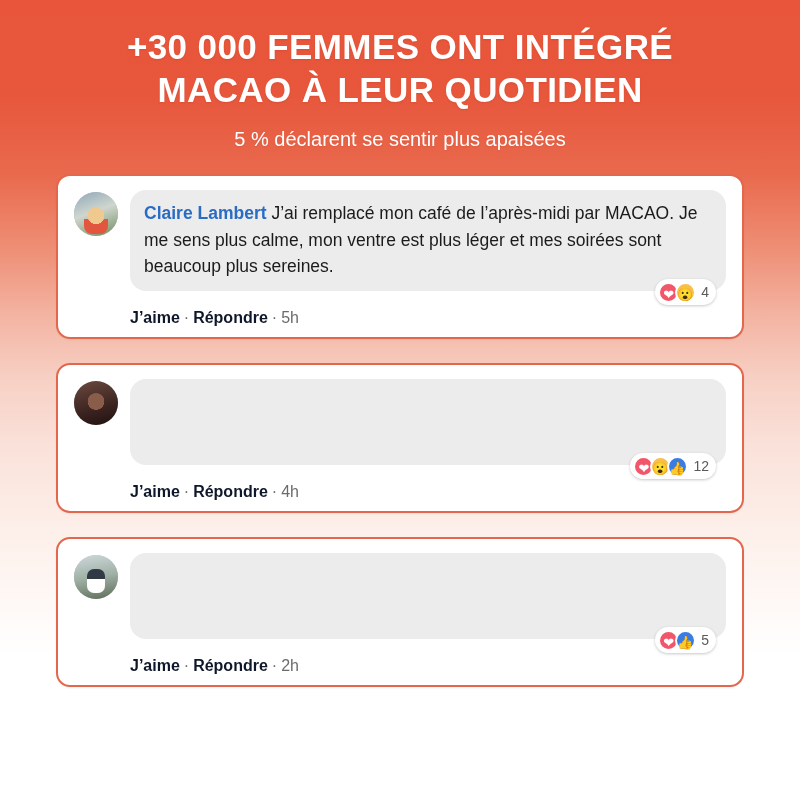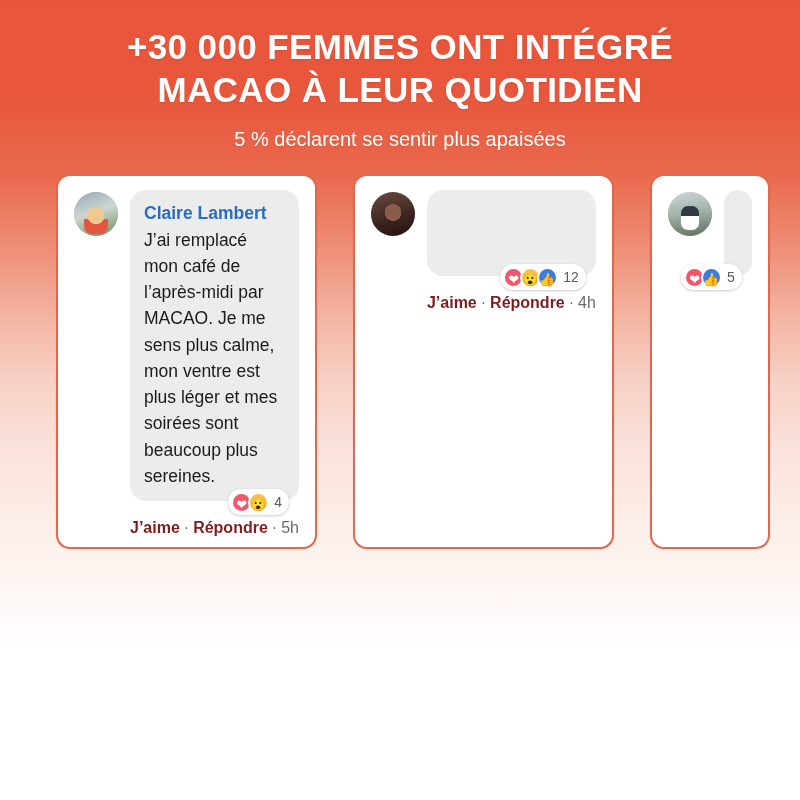--- a/index.html
+++ b/index.html
@@ -42,22 +42,22 @@
     line-height: 1.45;
     font-weight: 400;
     text-shadow: 0 1px 2px rgba(150,40,20,0.12);
   }
   .subhead span { display: block; }
 
   .cards {
     margin-top: 20px;
     padding: 0 56px;
     display: flex;
-    flex-direction: row;
-    gap: 36px;
+    flex-direction: column;
+    gap: 24px;
   }
   .card {
     background: #ffffff;
     border: 2px solid #e2674c;
     border-radius: 14px;
     padding: 14px 16px 10px 16px;
     box-shadow: 0 1px 2px rgba(0,0,0,0.05);
   }
   .card-body {
     display: flex;
@@ -135,21 +135,21 @@
     margin-left: 9px;
     font-size: 14px;
     color: #5a5a5a;
   }
   .meta {
     margin-top: 18px;
     margin-left: 56px;
     font-size: 16px;
     color: #6b6b6b;
   }
-  .meta .act { font-weight: bold; color: #7f1d1d; }
+  .meta .act { font-weight: bold; color: #0f172a; }
   .meta .sep { margin: 0 4px; }
 </style>
 </head>
 <body>
 
 <div class="page">
 
   <div class="headline">
     <span class="l1">+30 000 FEMMES ONT INTÉGRÉ</span>
     <span class="l2">MACAO À LEUR QUOTIDIEN</span>
@@ -205,16 +205,19 @@
             <span class="a-sky"></span>
           </div>
         <div class="bubble">
           <div class="reactions">
             <span class="emo heart">❤</span>
             <span class="emo like">👍</span>
             <span class="rcount">5</span>
           </div>
         </div>
       </div>
+      <div class="meta">
+        <span class="act">J’aime</span><span class="sep">·</span><span class="act">Répondre</span><span class="sep">·</span><span>2h</span>
+      </div>
     </div>
 
   </div>
 </div>
 
 </body></html>

